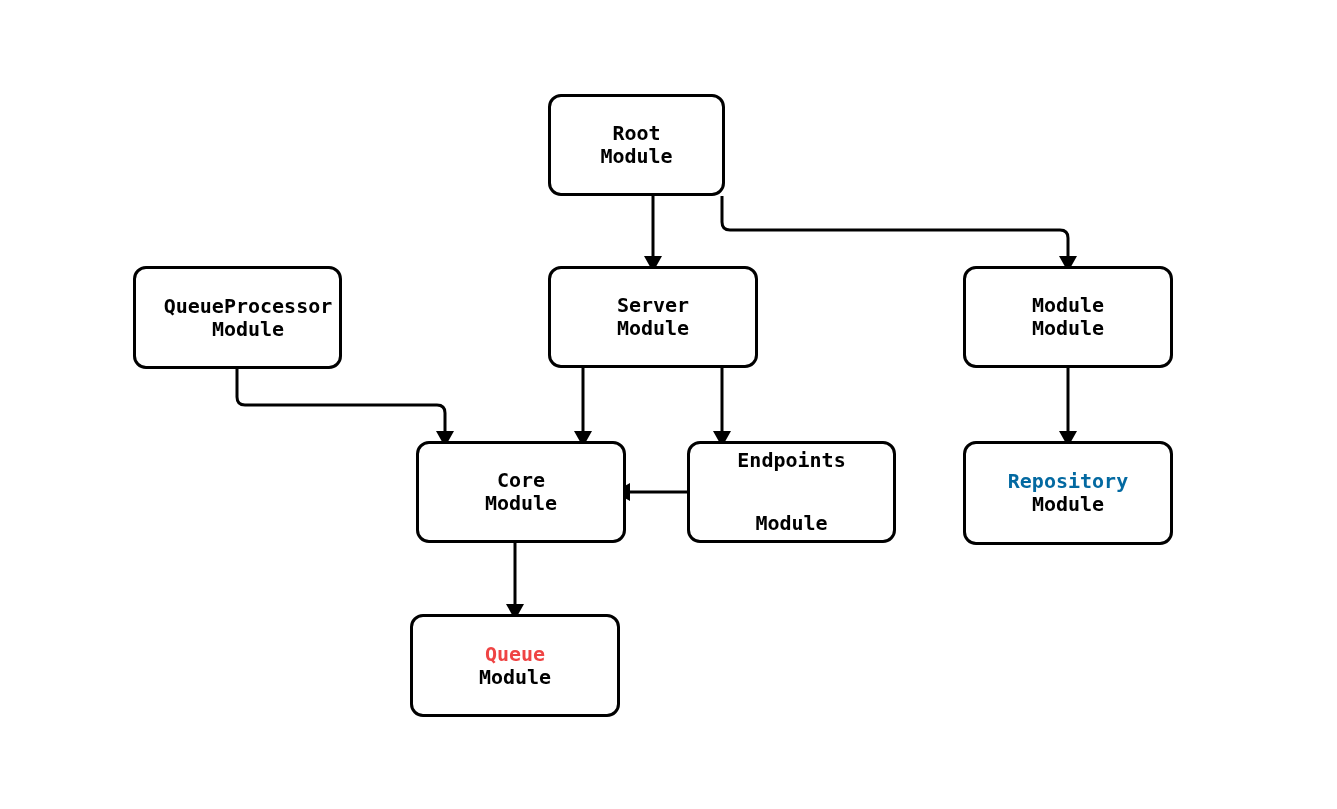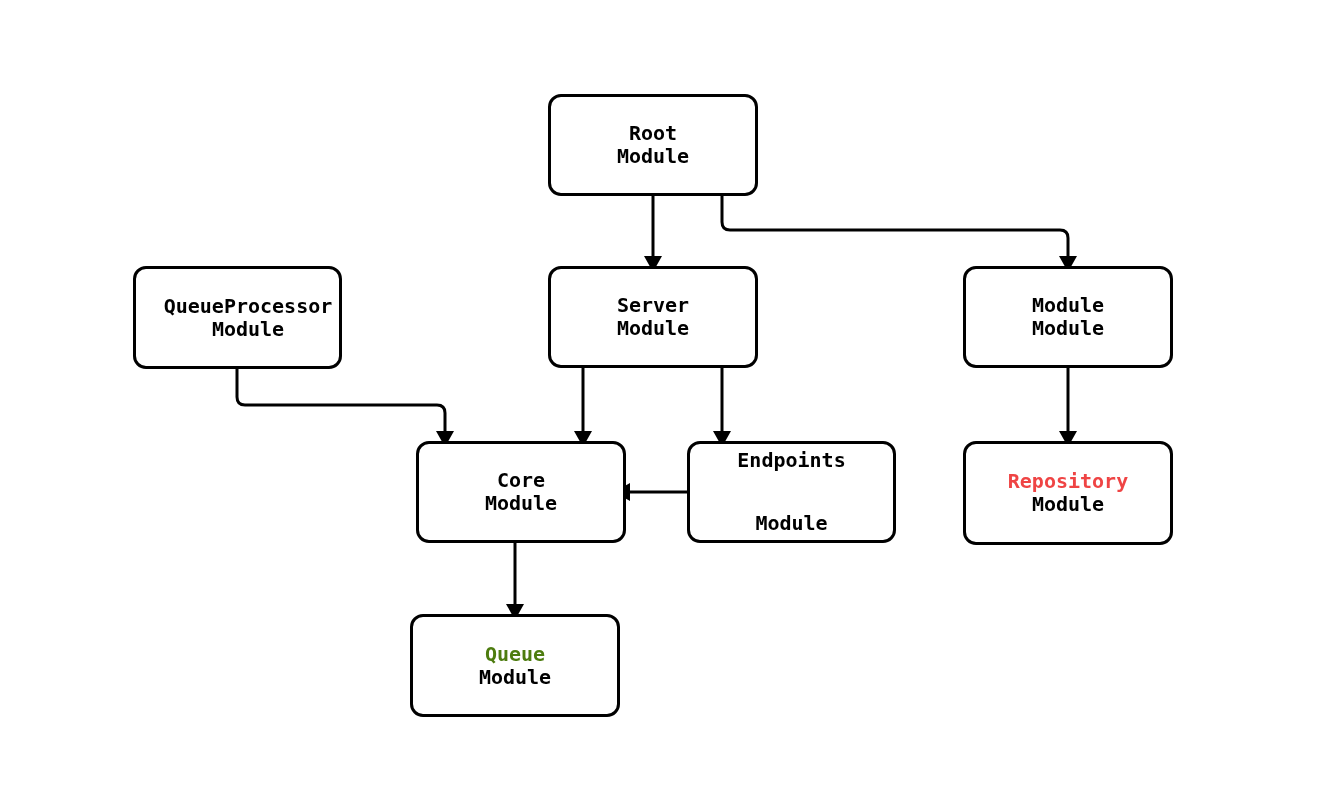--- a/index.html
+++ b/index.html
@@ -79,21 +79,21 @@
         <path d="M 1068 368 L 1068 431" fill="none" stroke="#000000" stroke-width="3" stroke-linecap="butt" stroke-linejoin="round"></path>
         <polygon points="1059,431 1077,431 1068,447" fill="#000000"></polygon>
       </g>
       <g>
         <path d="M 515 543 L 515 604" fill="none" stroke="#000000" stroke-width="3" stroke-linecap="butt" stroke-linejoin="round"></path>
         <polygon points="506,604 524,604 515,620" fill="#000000"></polygon>
       </g>
     </svg>
 
   <div id="nodes">
-      <div class="node" style="left: 548px; top: 94px; width: 210px; height: 102px; border-color: rgb(0, 0, 0);">
+      <div class="node" style="left: 548px; top: 94px; width: 177px; height: 102px; border-color: rgb(0, 0, 0);">
         <div class="node-line" style="color: rgb(0, 0, 0);">Root</div>
         <div class="node-line" style="color: rgb(0, 0, 0);">Module</div>
       </div>
       <div class="node" style="left: 133px; top: 266px; width: 209px; height: 103px; border-color: rgb(0, 0, 0); padding-left: 21px;">
         <div class="node-line" style="color: rgb(0, 0, 0);">QueueProcessor</div>
         <div class="node-line" style="color: rgb(0, 0, 0);">Module</div>
       </div>
       <div class="node" style="left: 548px; top: 266px; width: 210px; height: 102px; border-color: rgb(0, 0, 0);">
         <div class="node-line" style="color: rgb(0, 0, 0);">Server</div>
         <div class="node-line" style="color: rgb(0, 0, 0);">Module</div>
@@ -104,22 +104,22 @@
       </div>
       <div class="node" style="left: 410px; top: 441px; width: 210px; height: 102px; border-color: rgb(0, 0, 0); margin-left: 6px;">
         <div class="node-line" style="color: rgb(0, 0, 0);">Core</div>
         <div class="node-line" style="color: rgb(0, 0, 0);">Module</div>
       </div>
       <div class="node" style="left: 687px; top: 441px; width: 209px; height: 102px; border-color: rgb(0, 0, 0); gap: 40px;">
         <div class="node-line" style="color: rgb(0, 0, 0);">Endpoints</div>
         <div class="node-line" style="color: rgb(0, 0, 0);">Module</div>
       </div>
       <div class="node" style="left: 963px; top: 441px; width: 210px; height: 104px; border-color: rgb(0, 0, 0);">
-        <div class="node-line" style="color: #ef4444; text-align: right;">Repository</div>
+        <div class="node-line" style="color: #0369a1; text-align: right;">Repository</div>
         <div class="node-line" style="color: rgb(0, 0, 0);">Module</div>
       </div>
       <div class="node" style="left: 410px; top: 614px; width: 210px; height: 103px; border-color: rgb(0, 0, 0);">
-        <div class="node-line" style="color: #4d7c0f;">Queue</div>
+        <div class="node-line" style="color: #ef4444;">Queue</div>
         <div class="node-line" style="color: rgb(0, 0, 0);">Module</div>
       </div>
     </div>
 
 </div>
 
 </body></html>

